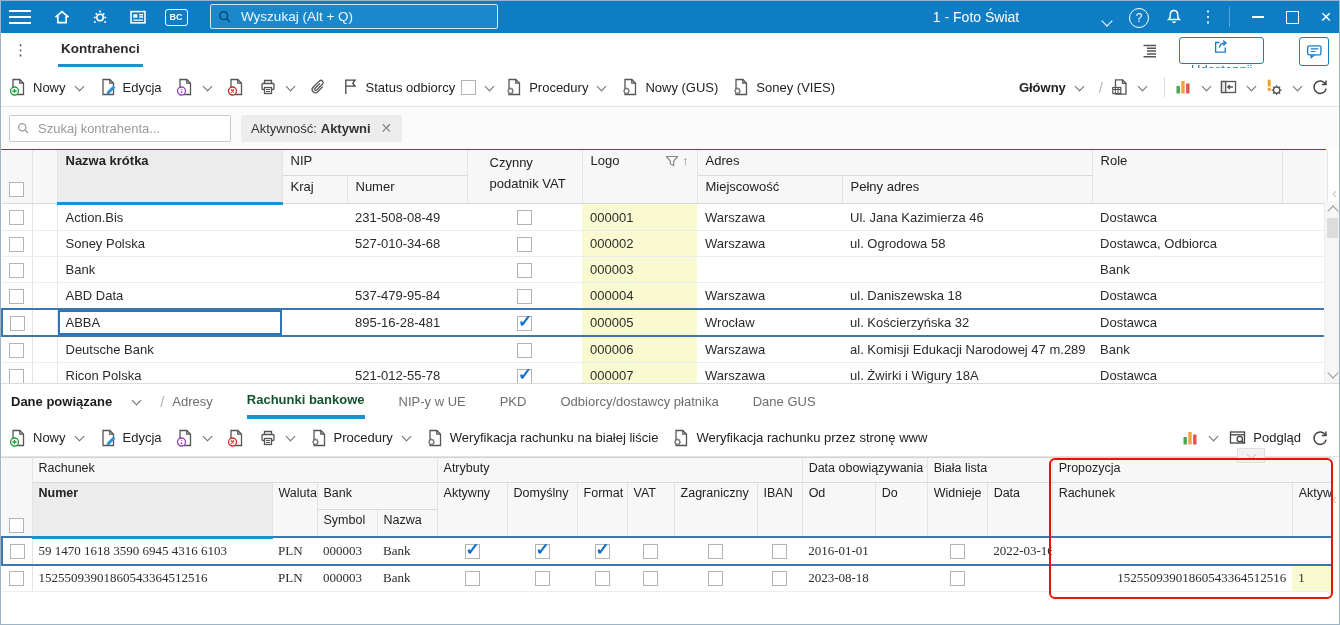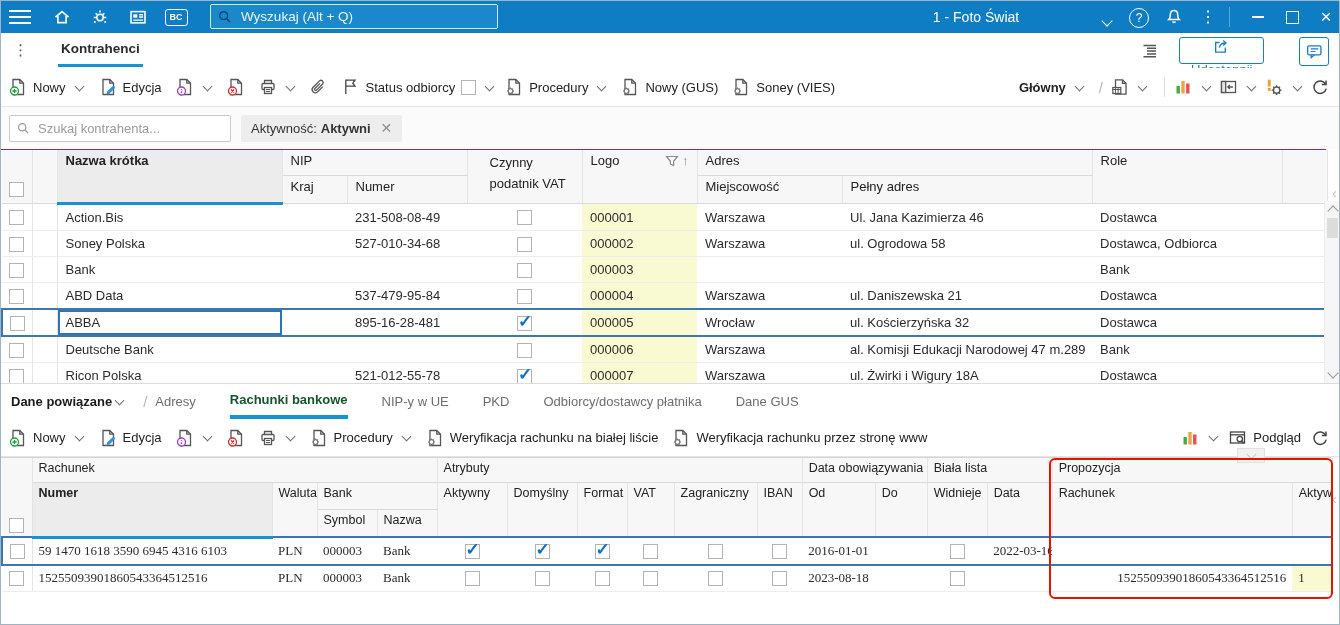--- a/index.html
+++ b/index.html
@@ -94,21 +94,21 @@
   #vscroll .thumb{position:absolute;left:2px;top:17px;width:11px;height:20px;background:#dcdcdc;}
   .sarr{position:absolute;left:4px;width:7px;height:7px;border-right:1.5px solid #9a9a9a;border-bottom:1.5px solid #9a9a9a;}
   .sarr.up{top:6px;transform:rotate(-135deg);}
   .sarr.down{bottom:6px;transform:rotate(45deg);}
   .edge-chev{position:absolute;color:#c2c2c2;font-size:15px;}
   
   #detailtabs{position:absolute;left:0;top:382px;width:100%;height:36px;background:#fff;border-top:1px solid #dcdcdc;
       display:flex;align-items:center;padding:0 10px;box-sizing:border-box;font-size:13px;}
   .dtab{color:#6d6d6d;margin-right:34px;cursor:pointer;height:35px;display:flex;align-items:center;box-sizing:border-box;}
   .dtab.active{color:#14532d;font-weight:bold;border-bottom:4px solid #1792d2;}
-  #detail-menu{font-weight:bold;color:#1b1b1b;display:flex;align-items:center;margin-right:10px;cursor:pointer;}
+  #detail-menu{font-weight:bold;color:#1b1b1b;display:flex;align-items:center;margin-right:10px;cursor:pointer;gap:17px;}
   
   #detail-table-wrap{position:absolute;left:0;top:456px;width:1330px;border-top:1px solid #d4d4d4;}
   #detail-table-wrap .grid th{padding:3px 6px;font-size:12.5px;}
   #detail-table-wrap tr.h1 th{height:18px;}
   #detail-table-wrap tr.h2 th{height:20px;}
   #detail-table-wrap tr.h3 th{height:20px;}
   #detail-table-wrap td{padding:0 6px;font-family:Liberation Serif, serif;}
   #detail-table-wrap td.c-paktywny:not(:empty){background:#fafad2;}
   #detail-table-wrap td.c-prach{text-align:right;}
   #detail-table-wrap th.tr-al{text-align:right;}
@@ -530,21 +530,21 @@
         </tr>
         <tr>
           <td class="c-chk"><span class="cb"></span></td>
             <td class="c-ind"></td>
           <td class="c-name">ABD Data</td>
             <td></td>
           <td>537-479-95-84</td>
           <td style="text-align:center"><span class="cb"></span></td>
           <td class="c-logo">000004</td>
           <td>Warszawa</td>
-          <td>ul. Daniszewska 21</td>
+          <td>ul. Daniszewska 18</td>
           <td>Dostawca</td>
             <td></td>
         </tr>
         <tr class="selected">
           <td class="c-chk"><span class="cb"></span></td>
             <td class="c-ind"></td>
           <td class="c-name">ABBA</td>
             <td></td>
           <td>895-16-28-481</td>
           <td style="text-align:center"><span class="cb checked"></span></td>

